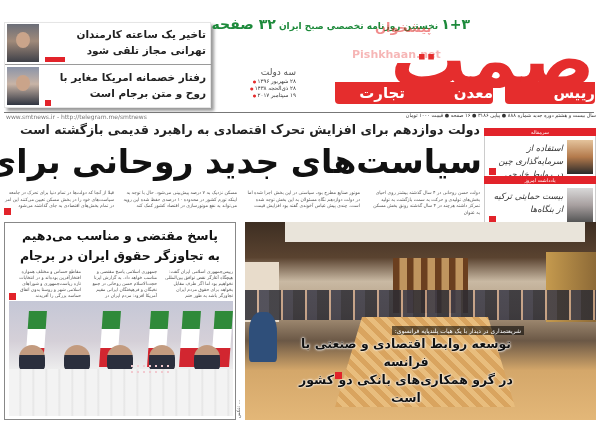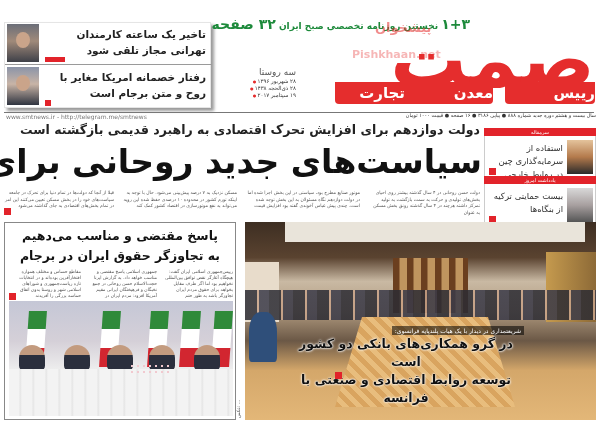--- a/index.html
+++ b/index.html
@@ -50,21 +50,21 @@
     .col-text { top: 190px; height: 26px; font-size: 4.6px; line-height: 6.5px; color: #555; overflow: hidden; }
     .col-text.c1 { left: 370px; width: 110px; }
     .col-text.c2 { left: 245px; width: 115px; }
     .col-text.c3 { left: 122px; width: 115px; }
     .col-text.c4 { left: 4px; width: 110px; }
     .pg-mark { width: 7px; height: 7px; background: #e2232a; }
 
     
     .side-box { left: 484px; width: 112px; }
     .side-box .hdr { height: 8px; background: #e2232a; color: #fff; font-size: 5px; line-height: 8px; text-align: center; }
-    .side-box .body { position: relative; height: 43px; border: 1px solid #ccc; border-top: none; background: #fff; }
+    .side-box .body { position: relative; height: 43px; border: 1px solid #ccc; border-top: none; background: #fff; font-style: italic; }
     .side-box .photo { position: absolute; right: 2px; top: 4px; width: 26px; height: 34px; background: linear-gradient(180deg,#e4c39c 0%,#b47a4c 50%,#2a2a2a 100%); }
     .side-box.s2 .photo { background: linear-gradient(180deg,#d9d9d9 0%,#a8a0a0 50%,#555 100%); }
     .side-box .title { position: absolute; right: 32px; top: 6px; width: 74px; font-size: 8.5px; line-height: 13px; color: #333; }
     .side-box .pg-mark { position: absolute; left: 4px; bottom: 3px; }
 
     
     .barjam-box { left: 4px; top: 222px; width: 232px; height: 198px; border: 1px solid #888; background: #fff; }
     .barjam-title { position: absolute; left: 0; top: 3px; width: 230px; font-size: 12.5px; line-height: 20px; font-weight: bold; text-align: center; color: #111; }
     .barjam-cols { position: absolute; left: 4px; top: 46px; width: 224px; height: 30px; }
     .barjam-cols .bc { position: absolute; top: 0; width: 70px; height: 30px; font-size: 4.5px; line-height: 6px; color: #555; overflow: hidden; }
@@ -117,21 +117,21 @@
 <div class="abs logo">
   <div class="main-word">صمت</div>
   <div class="sub s1">رییس</div>
   <div class="sub s2">معدن</div>
   <div class="sub s3">تجارت</div>
 </div>
 <div class="abs watermark2">پیشخوان</div>
 <div class="abs watermark">Pishkhaan.net</div>
 
 <div class="abs date-box rtl">
-  <div class="day">سه روستا</div>
+  <div class="day">سه دولت</div>
   <div class="d">۲۸ شهریور ۱۳۹۶</div>
   <div class="d">۲۸ ذی‌الحجه ۱۴۳۸</div>
   <div class="d">۱۹ سپتامبر ۲۰۱۷</div>
 </div>
 
 <div class="abs info-bar rtl">سال بیست و هشتم دوره جدید شماره ۸۸۸ ● پیاپی ۳۱۸۶ ● ۱۶ صفحه ● قیمت ۱۰۰۰ تومان</div>
 
 <div class="abs kicker rtl" style="text-align:right">دولت دوازدهم برای افزایش تحرک اقتصادی به راهبرد قدیمی بازگشته است</div>
 <div class="abs headline rtl" style="text-align:center">سیاست‌های جدید روحانی برای رونق</div>
 
@@ -190,17 +190,17 @@
 <div class="abs main-photo">
   <div class="mp-ceiling"></div>
   <div class="mp-map"></div>
   <div class="mp-cabinet"></div>
   <div class="mp-right"></div>
   <div class="mp-people-row"></div>
   <div class="mp-table"></div>
   <div class="mp-lady"></div>
   <div class="mp-kicker rtl">شریعتمداری در دیدار با یک هیات پلندپایه فرانسوی:</div>
   <div class="mp-head rtl">
+    <div>توسعه روابط اقتصادی و صنعتی با فرانسه</div>
     <div>در گرو همکاری‌های بانکی دو کشور است</div>
-    <div>توسعه روابط اقتصادی و صنعتی با فرانسه</div>
   </div>
   <div class="pg-mark mp-pg"></div>
 </div>
 
 </body></html>

